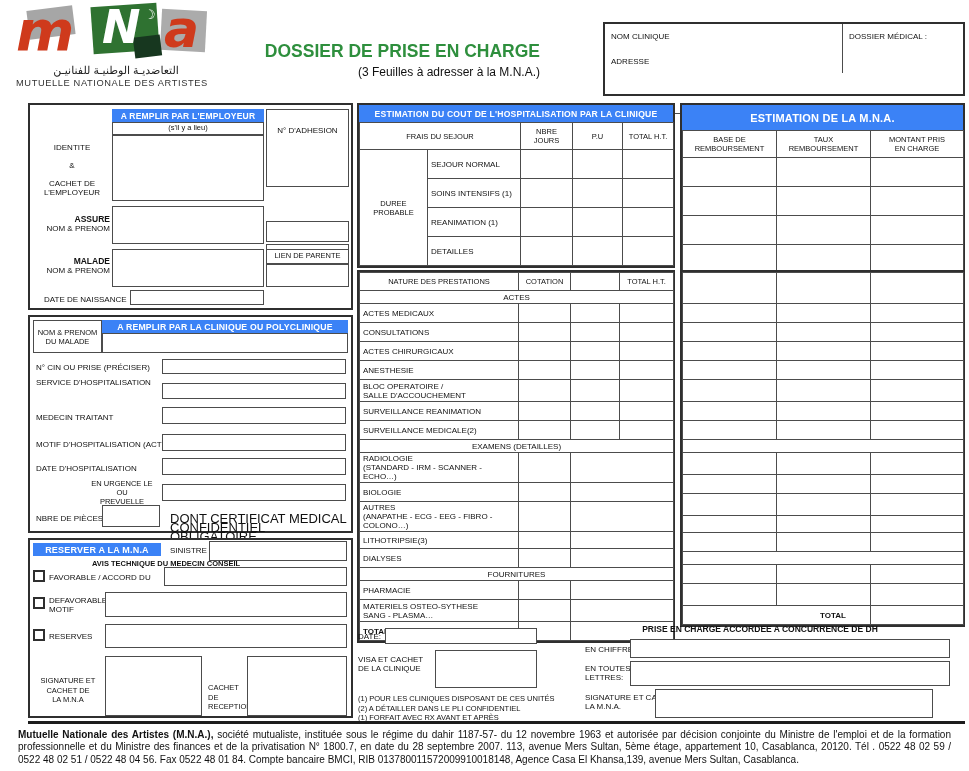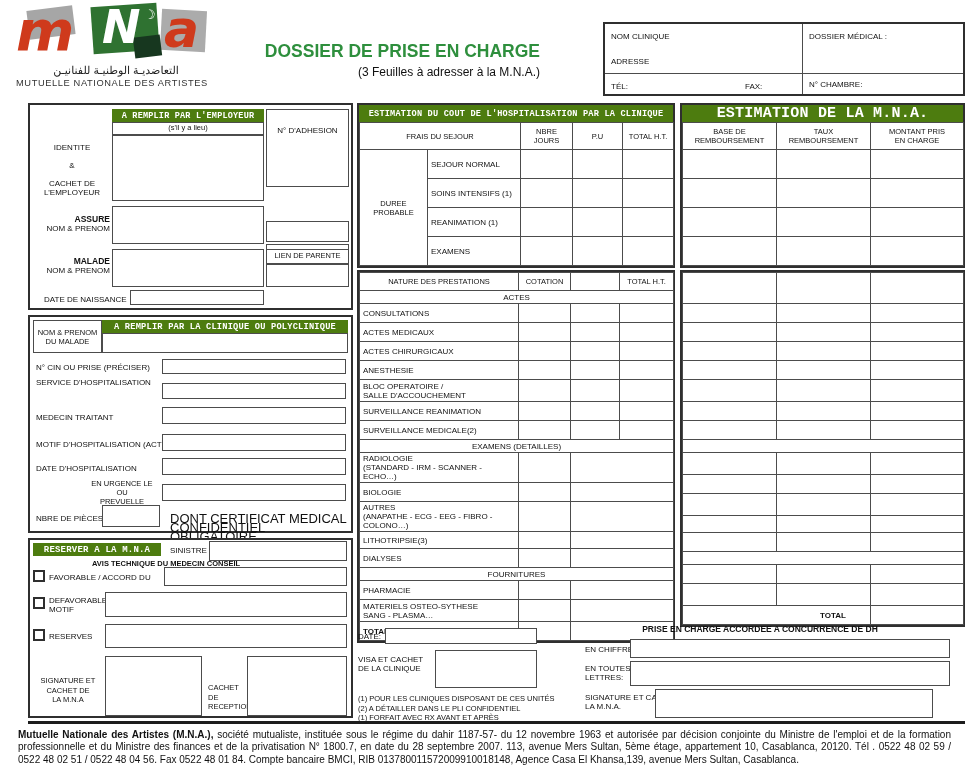--- a/index.html
+++ b/index.html
@@ -4,41 +4,41 @@
 <style>
   * { margin:0; padding:0; box-sizing:border-box; }
   html,body { background:#ffffff; }
   .page { position:relative; width:969px; height:771px; background:#fff;
           font-family:"Liberation Sans", sans-serif; color:#111; overflow:hidden; }
   .abs { position:absolute; }
   .pre { white-space:pre-line; }
   .b { font-weight:bold; }
   .c { text-align:center; }
   .r { text-align:right; }
-  .bar { background:#4d7c0f; color:#fff; font-weight:bold; display:flex;
-         align-items:center; justify-content:center; letter-spacing:.2px;font-family:Liberation Mono, monospace; }
+  .bar { background:#3b82f6; color:#fff; font-weight:bold; display:flex;
+         align-items:center; justify-content:center; letter-spacing:.2px; }
   .sec { position:absolute; border:2px solid #2f2f2f; background:#fff; }
   .ibox { position:absolute; border:1.5px solid #4c4c4c; background:#fff; }
   .lbl { position:absolute; font-size:8px; line-height:9px; color:#111; }
   .cbx { position:absolute; width:12px; height:12px; border:2px solid #2f2f2f; background:#fff; }
   table.tbl { border-collapse:collapse; table-layout:fixed; width:100%; background:#fff; }
   .tbl td { border:1px solid #4c4c4c; font-size:8px; line-height:9px; padding:1px 3px;
             vertical-align:middle; overflow:hidden; }
   .tbl .hc { text-align:center; font-size:7.5px; }
   .tbl .sect { text-align:center; }
   .tbl .tot { font-weight:bold; }
   tr.h13{height:13px} tr.h17{height:17px} tr.h18{height:18px} tr.h19{height:19px}
   tr.h22{height:22px} tr.h27{height:27px} tr.h29{height:29px} tr.h31{height:31px}
   
   .title-block { position:absolute; left:230px; top:41px; width:310px; text-align:right; }
   .title-main { font-size:17.5px; font-weight:bold; color:#2e8f3d; }
   .title-sub { font-size:12px; margin-top:3px; color:#111; }
   .clinicbox { position:absolute; left:603px; top:22px; width:362px; height:74px;
                border:2px solid #2f2f2f; display:grid; grid-template-columns:197px 1fr;
-               grid-template-rows:49px 1fr; font-size:8px; }
+               grid-template-rows:49px 1fr; font-size:8px;gap:40px; }
   .clinicbox > div { position:relative; }
   .cb-r { border-left:1.5px solid #4c4c4c; }
   .cb-b { border-top:1.5px solid #4c4c4c; }
   
   .logo { position:absolute; left:16px; top:5px; width:210px; }
   .logo-art { position:relative; width:200px; height:57px; }
   .la { position:absolute; }
   .lg1 { left:12px; top:3px; width:46px; height:29px; background:#a6a6a6; transform:rotate(-7deg); }
   .lgreen { left:76px; top:0; width:66px; height:47px; background:#2f7231; transform:rotate(-4deg); }
   .lg2 { left:145px; top:5px; width:45px; height:41px; background:#ababab; transform:rotate(3deg); }
@@ -217,21 +217,21 @@
         <td class="fill"></td>
         <td class="fill"></td>
       </tr>
       <tr class="h29">
         <td>REANIMATION (1)</td>
         <td class="fill"></td>
         <td class="fill"></td>
         <td class="fill"></td>
       </tr>
       <tr class="h29">
-        <td>EXAMENS</td>
+        <td>DETAILLES</td>
         <td class="fill"></td>
         <td class="fill"></td>
         <td class="fill"></td>
       </tr>
     </tbody>
       </table>
   </div>
 
   <div class="sec" style="left:357px;top:270px;width:318px">
     <table class="tbl">
@@ -245,27 +245,27 @@
           <tr class="h18">
         <td class="hc">NATURE DES PRESTATIONS</td>
         <td class="hc">COTATION</td>
         <td class="fill"></td>
         <td class="hc">TOTAL H.T.</td>
       </tr>
       <tr class="h13">
             <td colspan="4" class="sect">ACTES</td>
           </tr>
       <tr class="h19">
+            <td>ACTES MEDICAUX</td>
+            <td class="fill"></td>
+            <td class="fill"></td>
+            <td class="fill"></td>
+          </tr>
+      <tr class="h19">
             <td>CONSULTATIONS</td>
-            <td class="fill"></td>
-            <td class="fill"></td>
-            <td class="fill"></td>
-          </tr>
-      <tr class="h19">
-            <td>ACTES MEDICAUX</td>
             <td class="fill"></td>
             <td class="fill"></td>
             <td class="fill"></td>
           </tr>
       <tr class="h19">
             <td>ACTES CHIRURGICAUX</td>
             <td class="fill"></td>
             <td class="fill"></td>
             <td class="fill"></td>
           </tr>
@@ -352,21 +352,21 @@
   <span class="lbl pre" style="left:358px;top:655px">VISA ET CACHET
 DE LA CLINIQUE</span>
   <div class="ibox" style="left:435px;top:650px;width:102px;height:38px"></div>
   <div class="abs note-l" style="left:358px;top:694px;width:280px">
     <div>(1) POUR LES CLINIQUES DISPOSANT DE CES UNITÉS</div>
     <div>(2) A DÉTAILLER DANS LE PLI CONFIDENTIEL</div>
     <div>(1) FORFAIT AVEC RX AVANT ET APRÈS</div>
   </div>
 
   <div class="sec" style="left:680px;top:103px;width:285px">
-    <div class="bar" style="height:17px;font-size:15px">ESTIMATION DE LA M.N.A.</div>
+    <div class="bar" style="height:25px;font-size:11px">ESTIMATION DE LA M.N.A.</div>
     <table class="tbl">
       <colgroup>
           <col style="width:94px">
           <col style="width:94px">
           <col style="width:93px">
         </colgroup>
       <tbody>
           <tr class="h27">
         <td class="hc pre">BASE DE
 REMBOURSEMENT</td>

